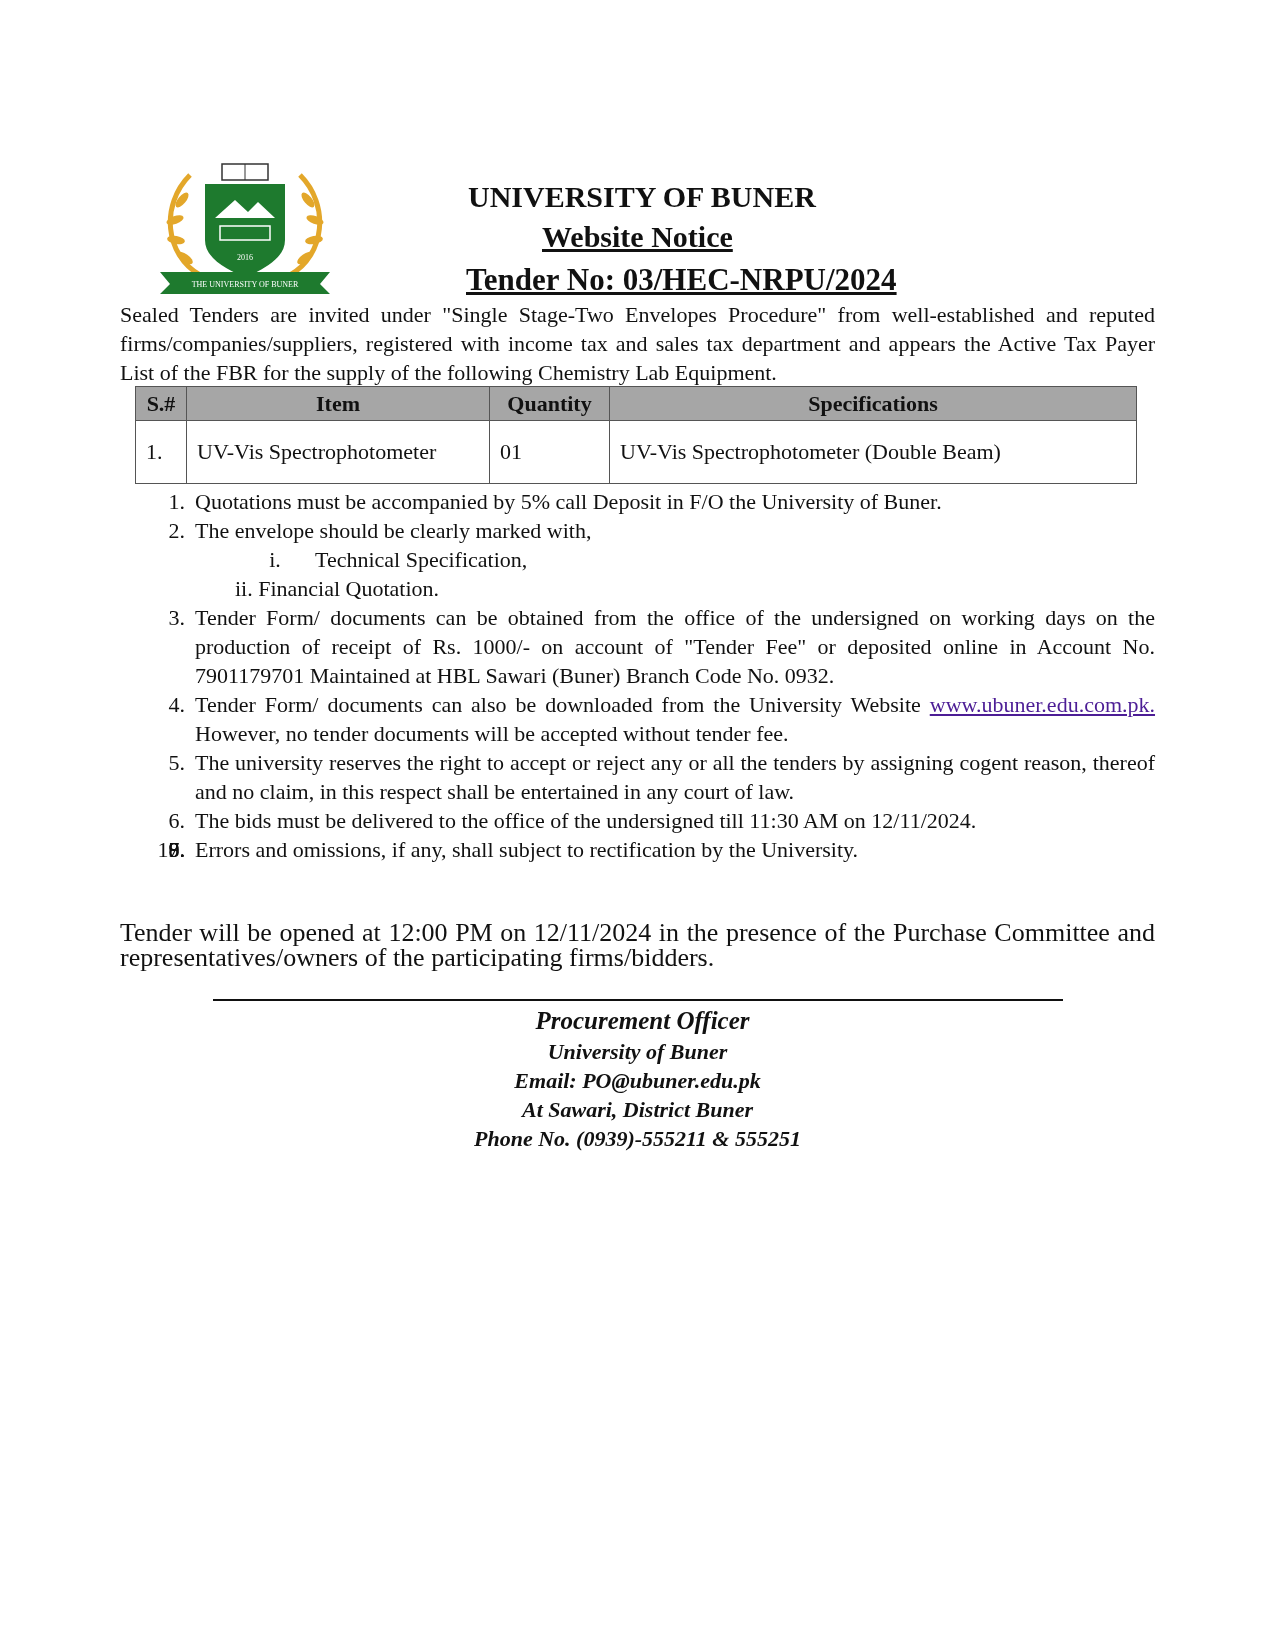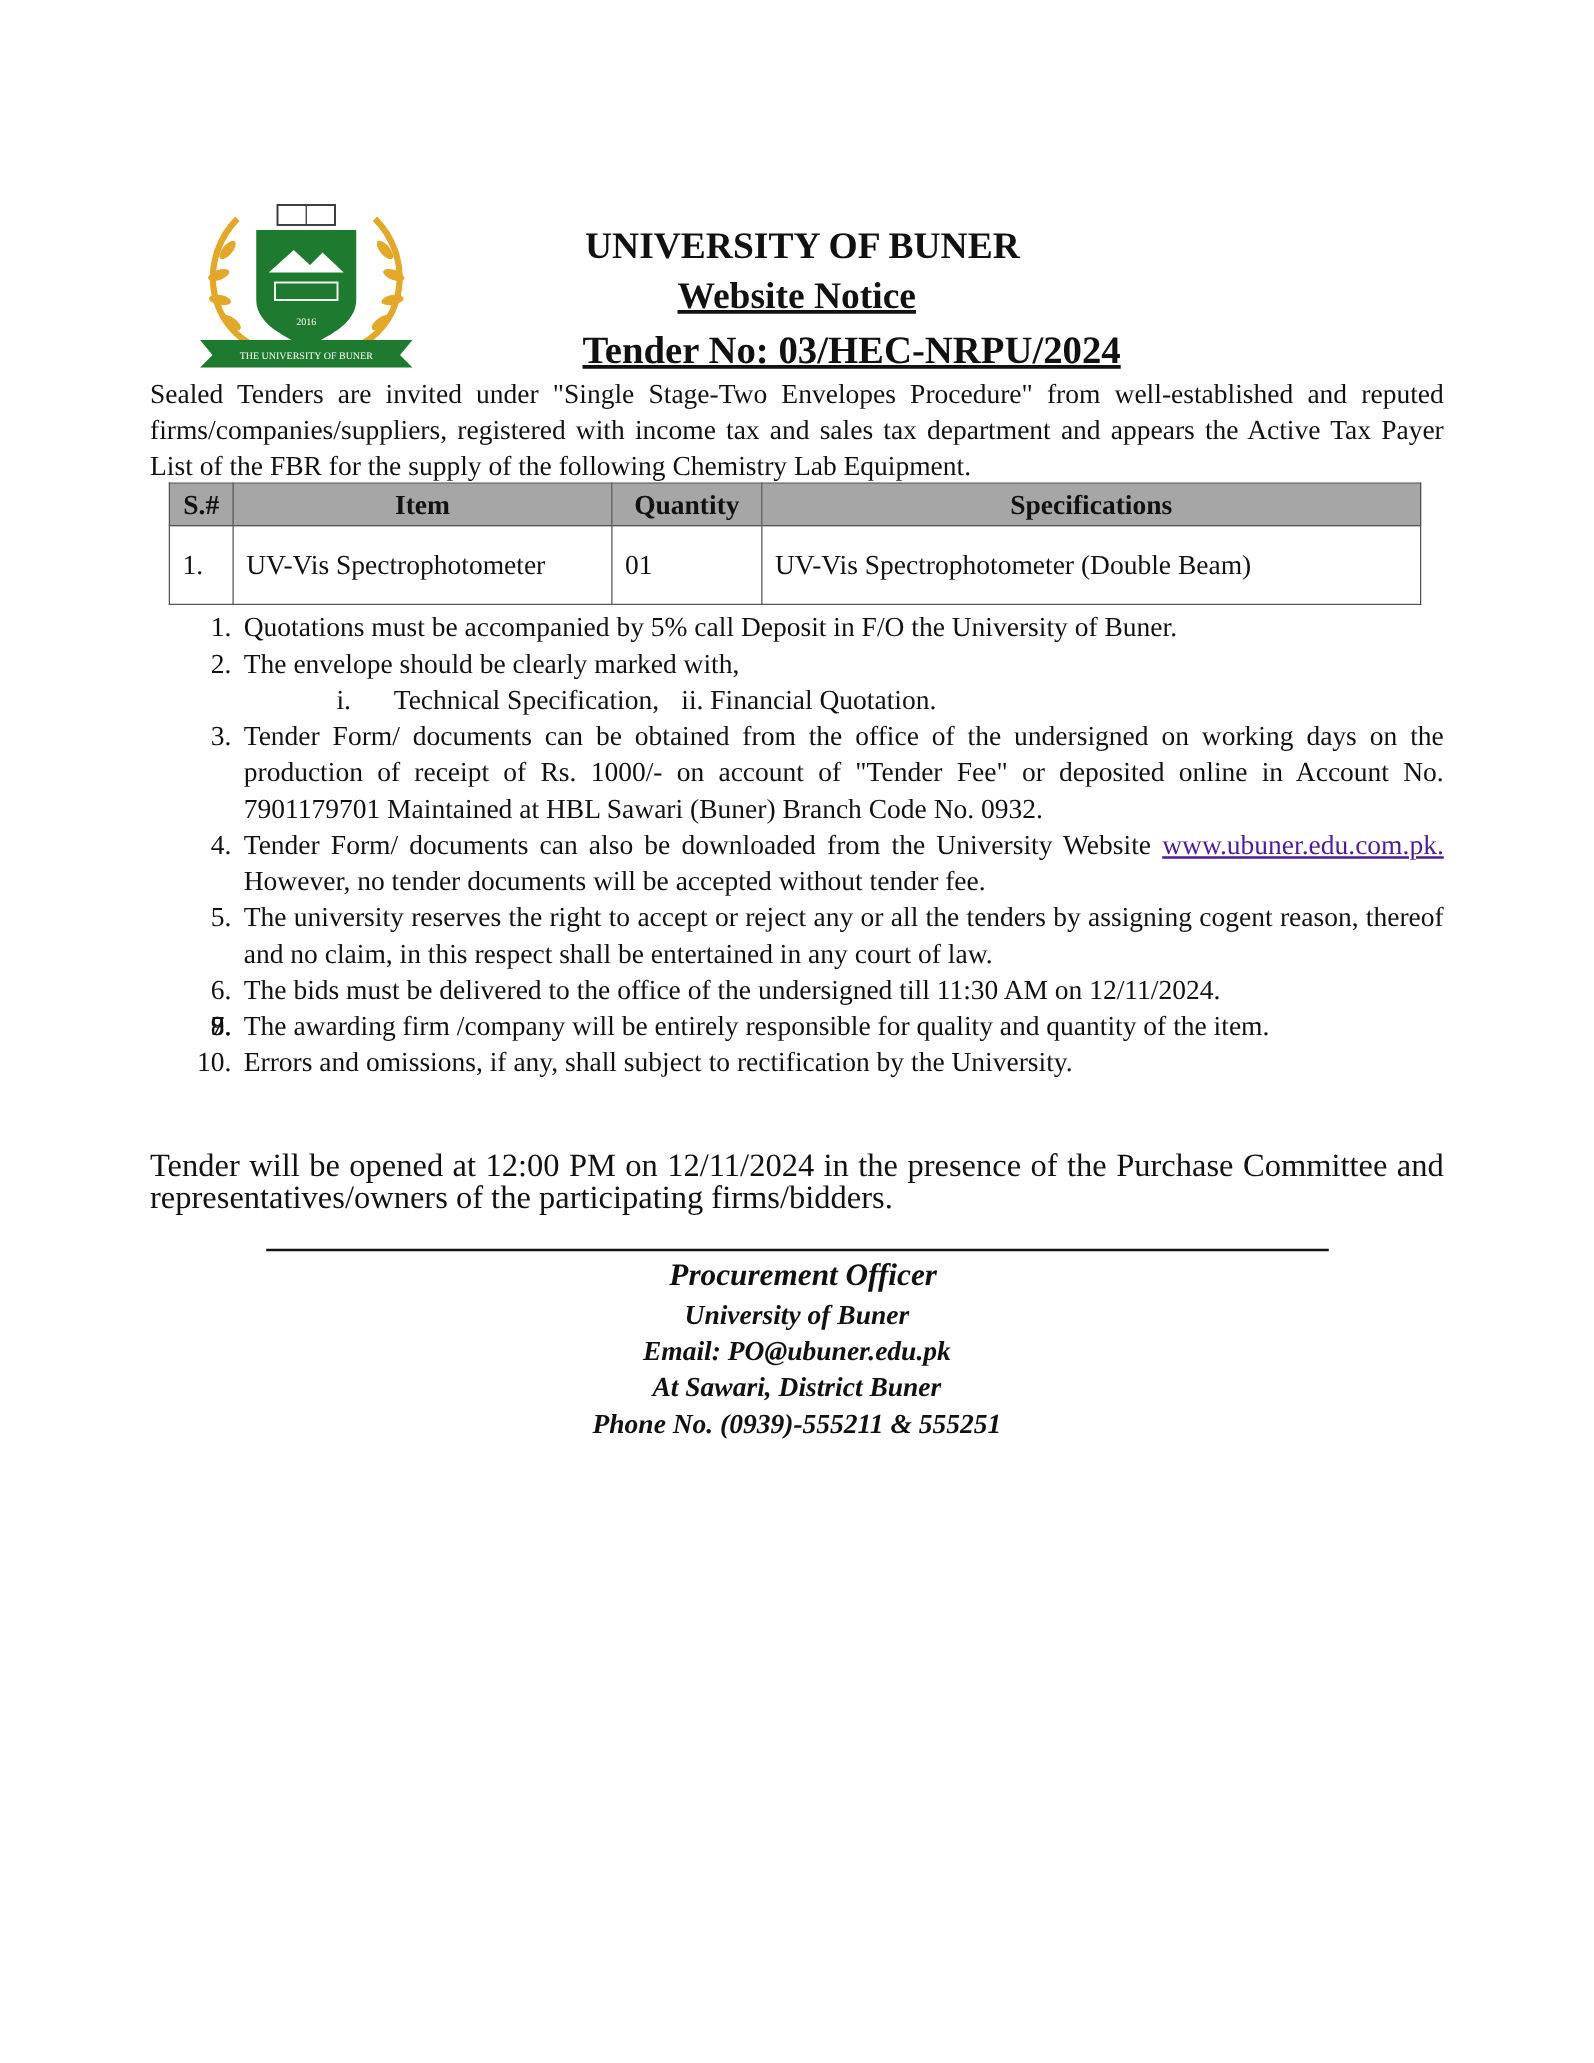--- a/index.html
+++ b/index.html
@@ -28,21 +28,21 @@
     background: #a6a6a6; font-weight: bold; border: 1.5px solid #555; height: 33px; padding: 0 6px; text-align: center;
   }
   table.items td { border: 1.5px solid #555; height: 62px; padding: 0 10px; text-align: left; }
   .c1 { width: 38px; } .c2 { width: 290px; } .c3 { width: 107px; }
   ol.terms {
     position: absolute; left: 150px; top: 487px; width: 1005px; margin: 0; padding: 0; list-style: none;
     font-size: 22px; line-height: 29px;
   }
   ol.terms li { position: relative; padding-left: 45px; text-align: justify; }
   ol.terms li .num { position: absolute; left: 0; top: 0; width: 35px; text-align: right; }
-  .sub { display: flex; padding-left: 40px; }
+  .sub { display: flex; padding-left: 40px; flex-direction: column; }
   .sub .s1 { width: 310px; } .sub .s1 .r { display: inline-block; width: 80px; }
   a.link { color: #4c1d95; text-decoration: underline; }
   .closing {
     position: absolute; left: 120px; top: 920px; width: 1035px; font-weight: normal; font-size: 26px; line-height: 25px; text-align: justify;
   }
   .sig-line { position: absolute; left: 213px; top: 999px; width: 850px; border-top: 2px solid #111; }
   .sig {
     position: absolute; left: 0; top: 1005px; width: 1275px; text-align: center; font-weight: bold; font-style: italic;
   }
   .sig .po { font-size: 25px; line-height: 32px; padding-left: 10px; }
@@ -143,21 +143,20 @@
     <span>The bids must be delivered to the office of the undersigned till 11:30 AM on 12/11/2024.</span>
   </li>
   <li>
     <span class="num">7.</span>
   </li>
   <li>
     <span class="num">8.</span>
   </li>
   <li>
     <span class="num">9.</span>
-    <span>The awarding firm /company will be entirely responsible for quality and quantity of the item.</span>
   </li>
   <li>
     <span class="num">10.</span>
     <span>Errors and omissions, if any, shall subject to rectification by the University.</span>
   </li>
 </ol>
 
 <p class="closing" style="margin:0;">Tender will be opened at 12:00 PM on 12/11/2024 in the presence of the Purchase Committee and representatives/owners of the participating firms/bidders.</p>
 
 <div class="sig-line"></div>

